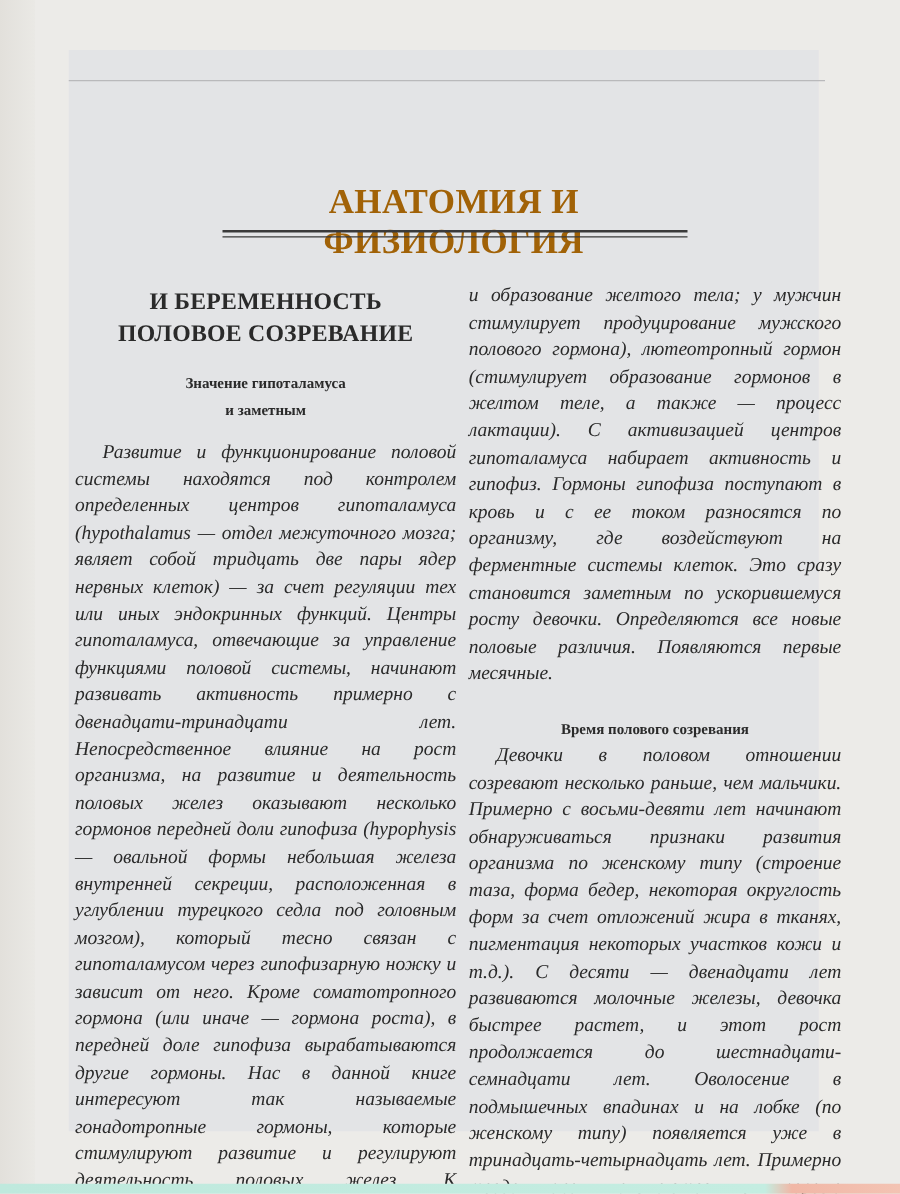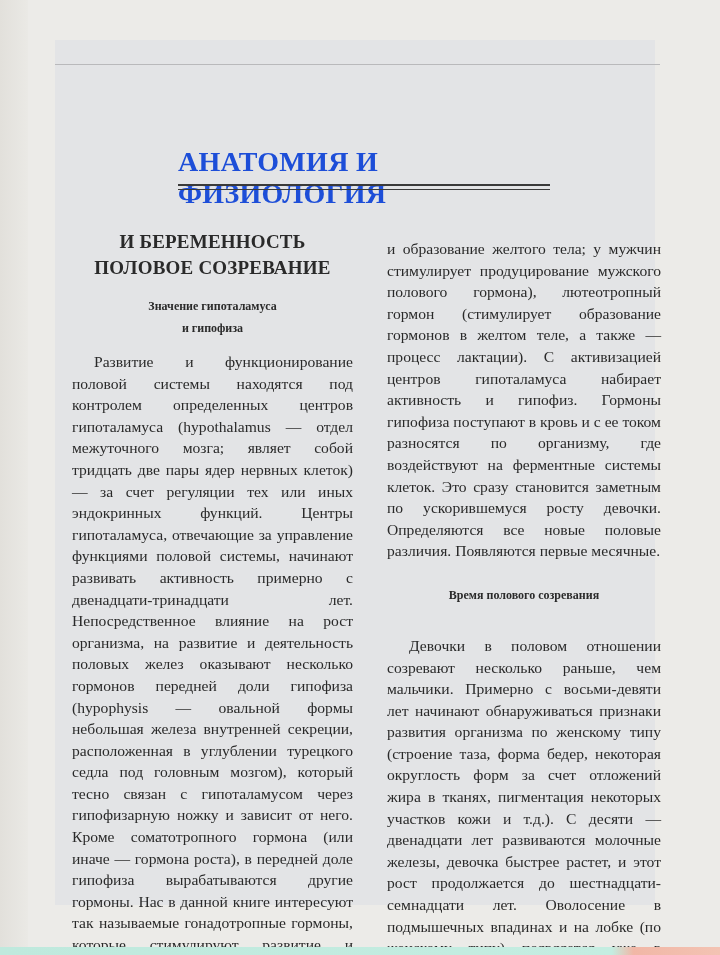--- a/index.html
+++ b/index.html
@@ -21,23 +21,23 @@
     .top-rule {
       position: absolute; left: 55px; top: 64px; width: 605px; height: 1px;
       background: #b9b9bb;
     }
     .bottom-strip {
       position: absolute; left: 0; top: 947px; width: 720px; height: 8px;
       background: linear-gradient(to right, #bfe9dd 0%, #c4ede1 85%, #f1b7a6 88%, #f3c3b3 100%);
     }
     .chapter-title {
       position: absolute; left: 178px; top: 146px; width: 370px;
-      text-align: left;
+      text-align: center;
       font-size: 28px; font-weight: bold; letter-spacing: 0.3px;
-      color: #1d4ed8;
+      color: #a16207;
       font-family: "Liberation Serif", serif;
     }
     .chapter-rule {
       position: absolute; left: 178px; top: 184px; width: 372px; height: 6px;
       border-top: 2px solid #3a3a3a; border-bottom: 1px solid #3a3a3a;
       box-sizing: border-box;
     }
     .col {
       position: absolute; top: 226px;
       font-size: 15.6px; line-height: 21.6px;
@@ -46,45 +46,46 @@
     .col-left { left: 60px; width: 305px; }
     .col-right { left: 375px; width: 298px; }
     .section-title {
       text-align: center; font-weight: bold; font-size: 19px;
       line-height: 26px; margin: 3px 0 14px 0; letter-spacing: 0.2px;
     }
     .subsection-title {
       text-align: center; font-weight: bold; font-size: 12px;
       line-height: 22px; margin: 0 0 12px 0;
     }
-    .subsection-title.right { margin-top: 22px; margin-bottom: 29px; }
+    .subsection-title.right { margin-top: 22px; margin-bottom: 0; }
     .para {
-      margin: 12px; text-indent: 22px; text-align: justify;
+      margin: 0; text-indent: 22px; text-align: justify;
       hyphens: manual;
+      font-style: italic;
     }
     .para.cont { text-indent: 0; }
   </style>
 </head>
 <body>
 
 <div class="page-edge"></div>
 <div class="panel"></div>
 <div class="top-rule"></div>
 
 <h1 class="chapter-title" style="margin:0;">АНАТОМИЯ И ФИЗИОЛОГИЯ</h1>
 <div class="chapter-rule"></div>
 
 <div class="col col-left">
   <div class="section-title">
     <div>И БЕРЕМЕННОСТЬ</div>
     <div>ПОЛОВОЕ СОЗРЕВАНИЕ</div>
   </div>
   <div class="subsection-title">
     <div>Значение гипоталамуса</div>
-    <div>и гипофиза</div>
+    <div>и заметным</div>
   </div>
   <p class="para">Развитие и функционирование половой системы находятся под контролем определенных центров гипоталамуса (hypothalamus — отдел межуточного мозга; являет собой тридцать две пары ядер нервных клеток) — за счет регуляции тех или иных эндокринных функций. Центры гипоталамуса, отвечающие за управление функциями половой системы, начинают развивать активность примерно с двенадцати-тринадцати лет. Непосредственное влияние на рост организма, на развитие и деятельность половых желез оказывают несколько гормонов передней доли гипофиза (hypophysis — овальной формы небольшая железа внутренней секреции, расположенная в углублении турецкого седла под головным мозгом), который тесно связан с гипоталамусом через гипофизарную ножку и зависит от него. Кроме соматотропного гормона (или иначе — гормона роста), в передней доле гипофиза вырабатываются другие гормоны. Нас в данной книге интересуют так называемые гонадотропные гормоны, которые стимулируют развитие и регулируют деятельность половых желез. К гонадотропным гормонам относятся следующие: фолликулостимулирующий гормон (вызывает рост фолликулов яичников и образование эстрогенов, а также образование сперматозоидов у мужчин), лютеинизирующий гормон (стимулирует процесс овуляции</p>
 </div>
 
 <div class="col col-right">
   <p class="para cont">и образование желтого тела; у мужчин стимулирует продуцирование мужского полового гормона), лютеотропный гормон (стимулирует образование гормонов в желтом теле, а также — процесс лактации). С активизацией центров гипоталамуса набирает активность и гипофиз. Гормоны гипофиза поступают в кровь и с ее током разносятся по организму, где воздействуют на ферментные системы клеток. Это сразу становится заметным по ускорившемуся росту девочки. Определяются все новые половые различия. Появляются первые месячные.</p>
   <div class="subsection-title right">Время полового созревания</div>
   <p class="para">Девочки в половом отношении созревают несколько раньше, чем мальчики. Примерно с восьми-девяти лет начинают обнаруживаться признаки развития организма по женскому типу (строение таза, форма бедер, некоторая округлость форм за счет отложений жира в тканях, пигментация некоторых участков кожи и т.д.). С десяти — двенадцати лет развиваются молочные железы, девочка быстрее растет, и этот рост продолжается до шестнадцати-семнадцати лет. Оволосение в подмышечных впадинах и на лобке (по женскому типу) появляется уже в тринадцать-четырнадцать лет. Примерно тогда же начинаются и первые менструации (у девочек южных стран возраст ко времени наступления первой менструации еще меньше — двенадцать-тринадцать лет). К семнадцати-восемнадцати годам девушка уже считается созревшей в половом отношении.</p>
 </div>
 

